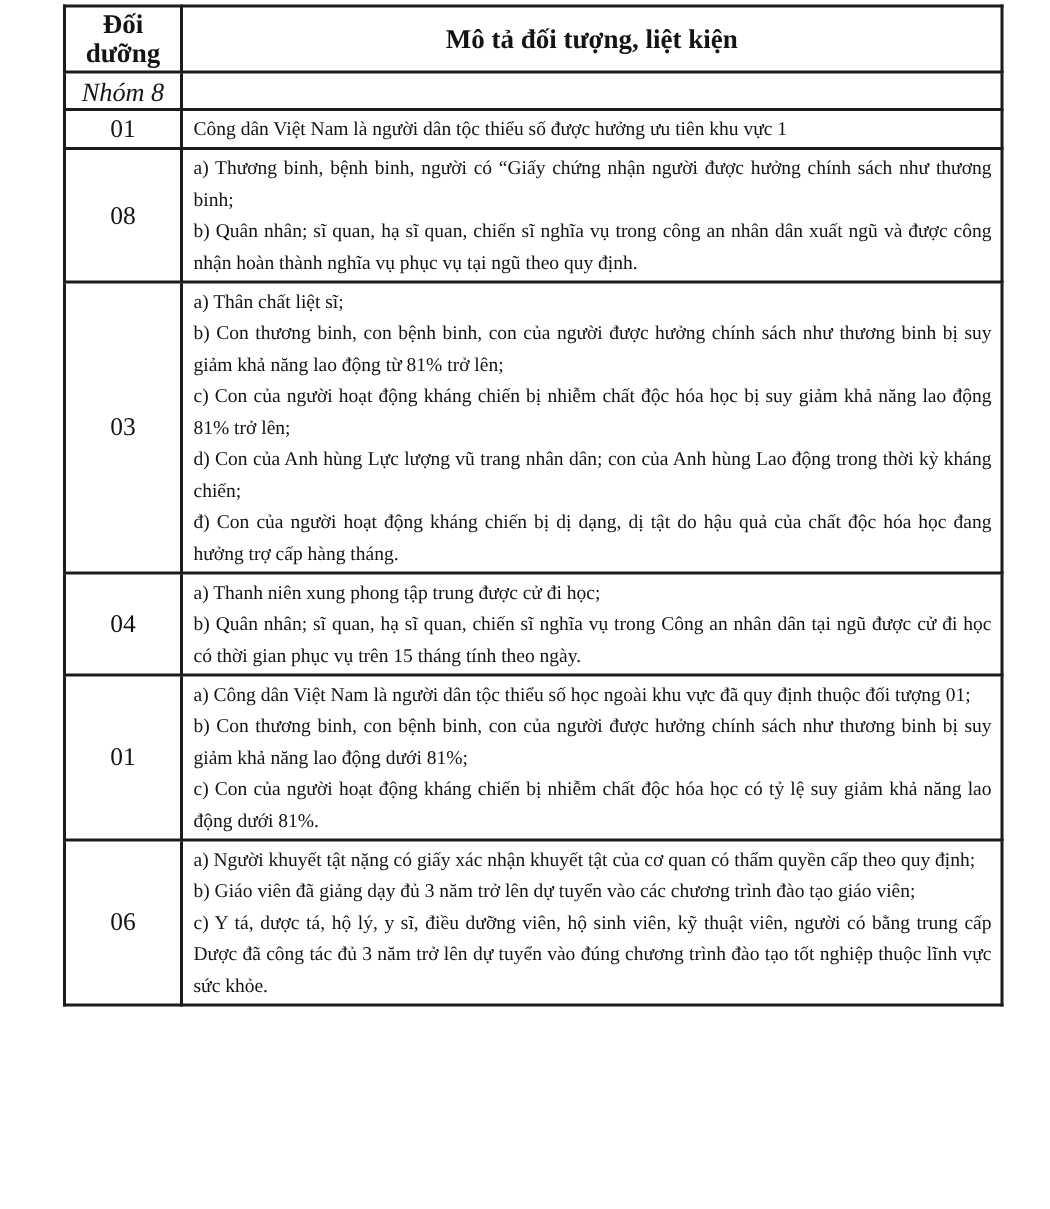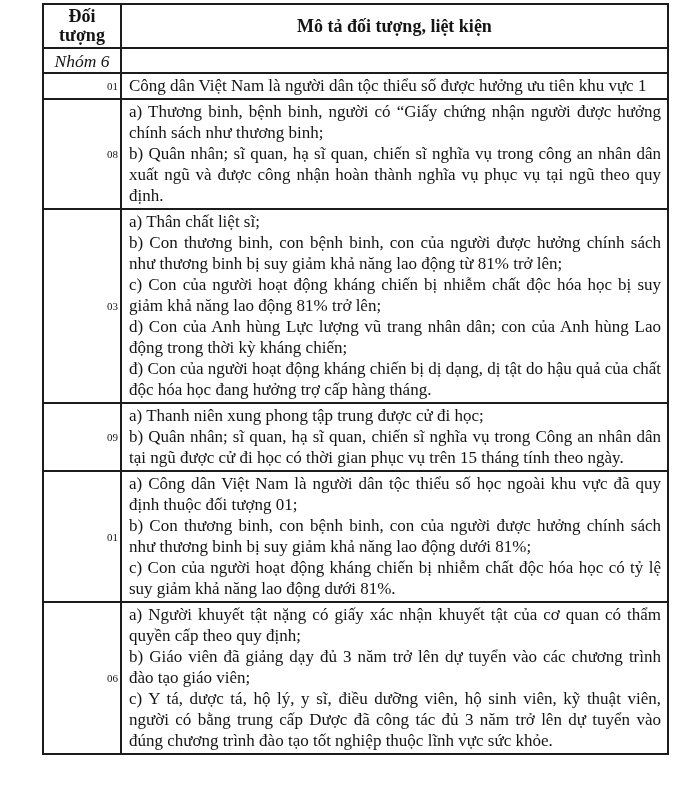--- a/index.html
+++ b/index.html
@@ -42,55 +42,55 @@
     text-align: center;
     vertical-align: middle;
     font-size: 17.5px;
     line-height: 20px;
     padding: 1px 2px;
     height: 21px;
   }
   tr.group td.gempty { height: 21px; }
   
   td.code {
-    text-align: right;
+    text-align: center;
     vertical-align: middle;
-    font-size: 11px;
+    font-size: 17px;
     padding: 0 2px;
     margin-top: 39px;
   }
   td.desc {
     vertical-align: top;
-    font-size: 17px;
+    font-size: 13px;
     line-height: 21px;
     padding: 1px 6px 2px 7px;
   }
   td.desc p {
     margin: 0;
     text-align: justify;
   }
 </style>
 </head>
 <body>
 
 <div class="doc">
   <table class="priority">
     <colgroup>
       <col class="c-subject">
       <col class="c-desc">
     </colgroup>
 
     <tbody>
         <tr class="hdr">
-      <td>Đối tượng</td>
+      <td>Đối dưỡng</td>
       <td>Mô tả đối tượng, liệt kiện</td>
     </tr>
 
     <tr class="group">
-      <td class="glabel">Nhóm 6</td>
+      <td class="glabel">Nhóm 8</td>
       <td class="gempty"></td>
     </tr>
 
     <tr>
       <td class="code">01</td>
       <td class="desc">
         <p>Công dân Việt Nam là người dân tộc thiểu số được hưởng ưu tiên khu vực 1</p>
       </td>
     </tr>
 
@@ -108,21 +108,21 @@
         <p>a) Thân chất liệt sĩ;</p>
         <p>b) Con thương binh, con bệnh binh, con của người được hưởng chính sách như thương binh bị suy giảm khả năng lao động từ 81% trở lên;</p>
         <p>c) Con của người hoạt động kháng chiến bị nhiễm chất độc hóa học bị suy giảm khả năng lao động 81% trở lên;</p>
         <p>d) Con của Anh hùng Lực lượng vũ trang nhân dân; con của Anh hùng Lao động trong thời kỳ kháng chiến;</p>
         <p>đ) Con của người hoạt động kháng chiến bị dị dạng, dị tật do hậu quả của chất độc hóa học đang hưởng trợ cấp hàng tháng.</p>
       </td>
     </tr>
 
 
     <tr>
-      <td class="code">09</td>
+      <td class="code">04</td>
       <td class="desc">
         <p>a) Thanh niên xung phong tập trung được cử đi học;</p>
         <p>b) Quân nhân; sĩ quan, hạ sĩ quan, chiến sĩ nghĩa vụ trong Công an nhân dân tại ngũ được cử đi học có thời gian phục vụ trên 15 tháng tính theo ngày.</p>
       </td>
     </tr>
 
     <tr>
       <td class="code">01</td>
       <td class="desc">
         <p>a) Công dân Việt Nam là người dân tộc thiểu số học ngoài khu vực đã quy định thuộc đối tượng 01;</p>

